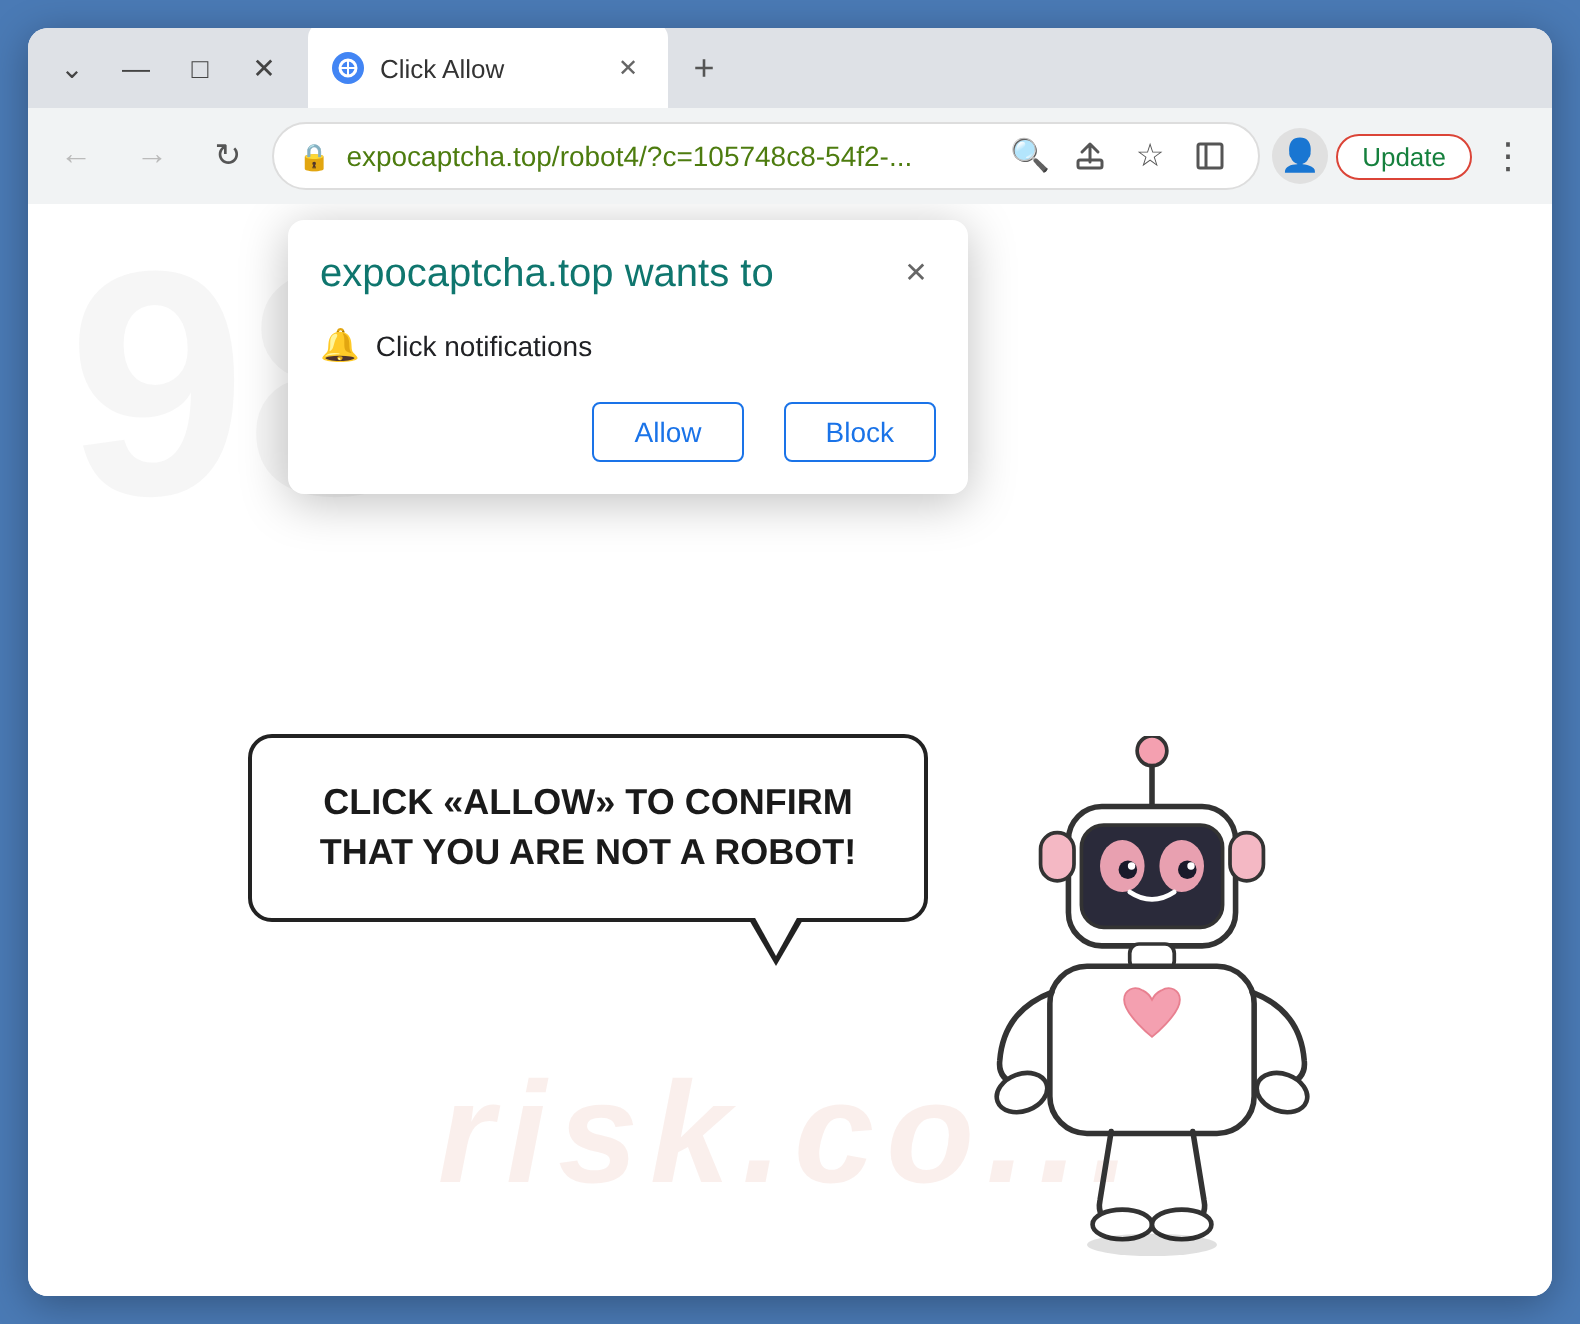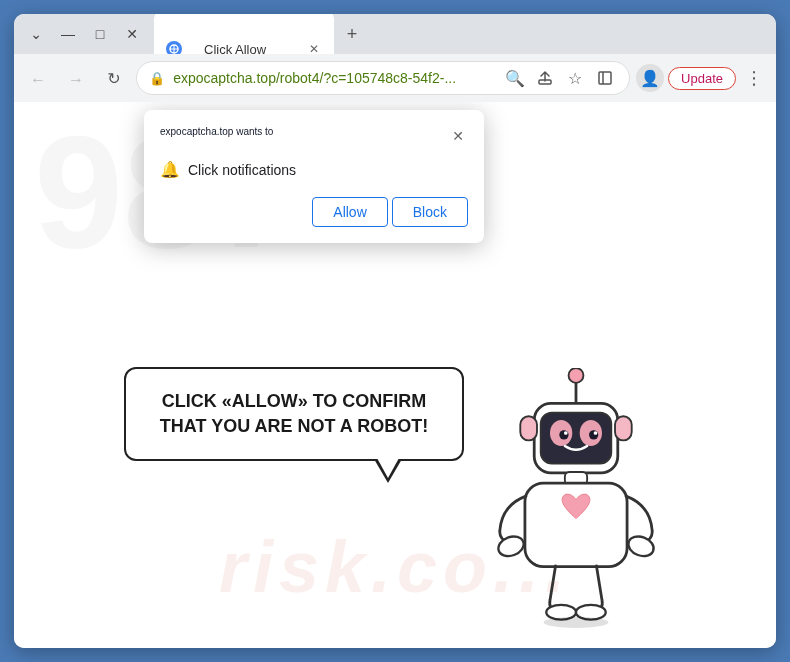--- a/index.html
+++ b/index.html
@@ -42,22 +42,22 @@
       flex: 1;
       gap: 4px;
     }
 
     .tab {
       background: #fff;
       border-radius: 8px 8px 0 0;
       height: 46px;
       padding: 0 12px;
       display: flex;
-      align-items: flex-end;
-      gap: 22px;
+      align-items: center;
+      gap: 8px;
       font-size: 13px;
       color: #333;
       min-width: 180px;
     }
 
     .tab-favicon {
       width: 16px;
       height: 16px;
       background: #4285f4;
       border-radius: 50%;
@@ -200,21 +200,21 @@
       align-items: center;
       justify-content: center;
       font-size: 16px;
       color: #555;
       cursor: pointer;
     }
 
     .update-btn {
       background: white;
       border: 1.5px solid #db4437;
-      color: #be185d;
+      color: #15803d;
       border-radius: 20px;
       padding: 3px 12px;
       font-size: 13px;
       font-weight: 500;
       cursor: pointer;
     }
 
     .menu-btn {
       width: 28px;
       height: 28px;
@@ -264,22 +264,22 @@
     }
 
     .popup-header {
       display: flex;
       justify-content: space-between;
       align-items: flex-start;
       margin-bottom: 10px;
     }
 
     .popup-title {
-      font-size: 10px;
-      color: #0f172a;
+      font-size: 20px;
+      color: #0f766e;
     }
 
     .popup-close {
       width: 20px;
       height: 20px;
       display: flex;
       align-items: center;
       justify-content: center;
       font-size: 14px;
       color: #666;
@@ -301,21 +301,21 @@
     }
 
     .popup-notification-text {
       font-size: 14px;
       color: #202124;
     }
 
     .popup-buttons {
       display: flex;
       justify-content: flex-end;
-      gap: 4px;
+      gap: 20px;
     }
 
     .btn-allow {
       padding: 6px 20px;
       border: 1px solid #1a73e8;
       background: transparent;
       color: #1a73e8;
       border-radius: 4px;
       font-size: 14px;
       cursor: pointer;

